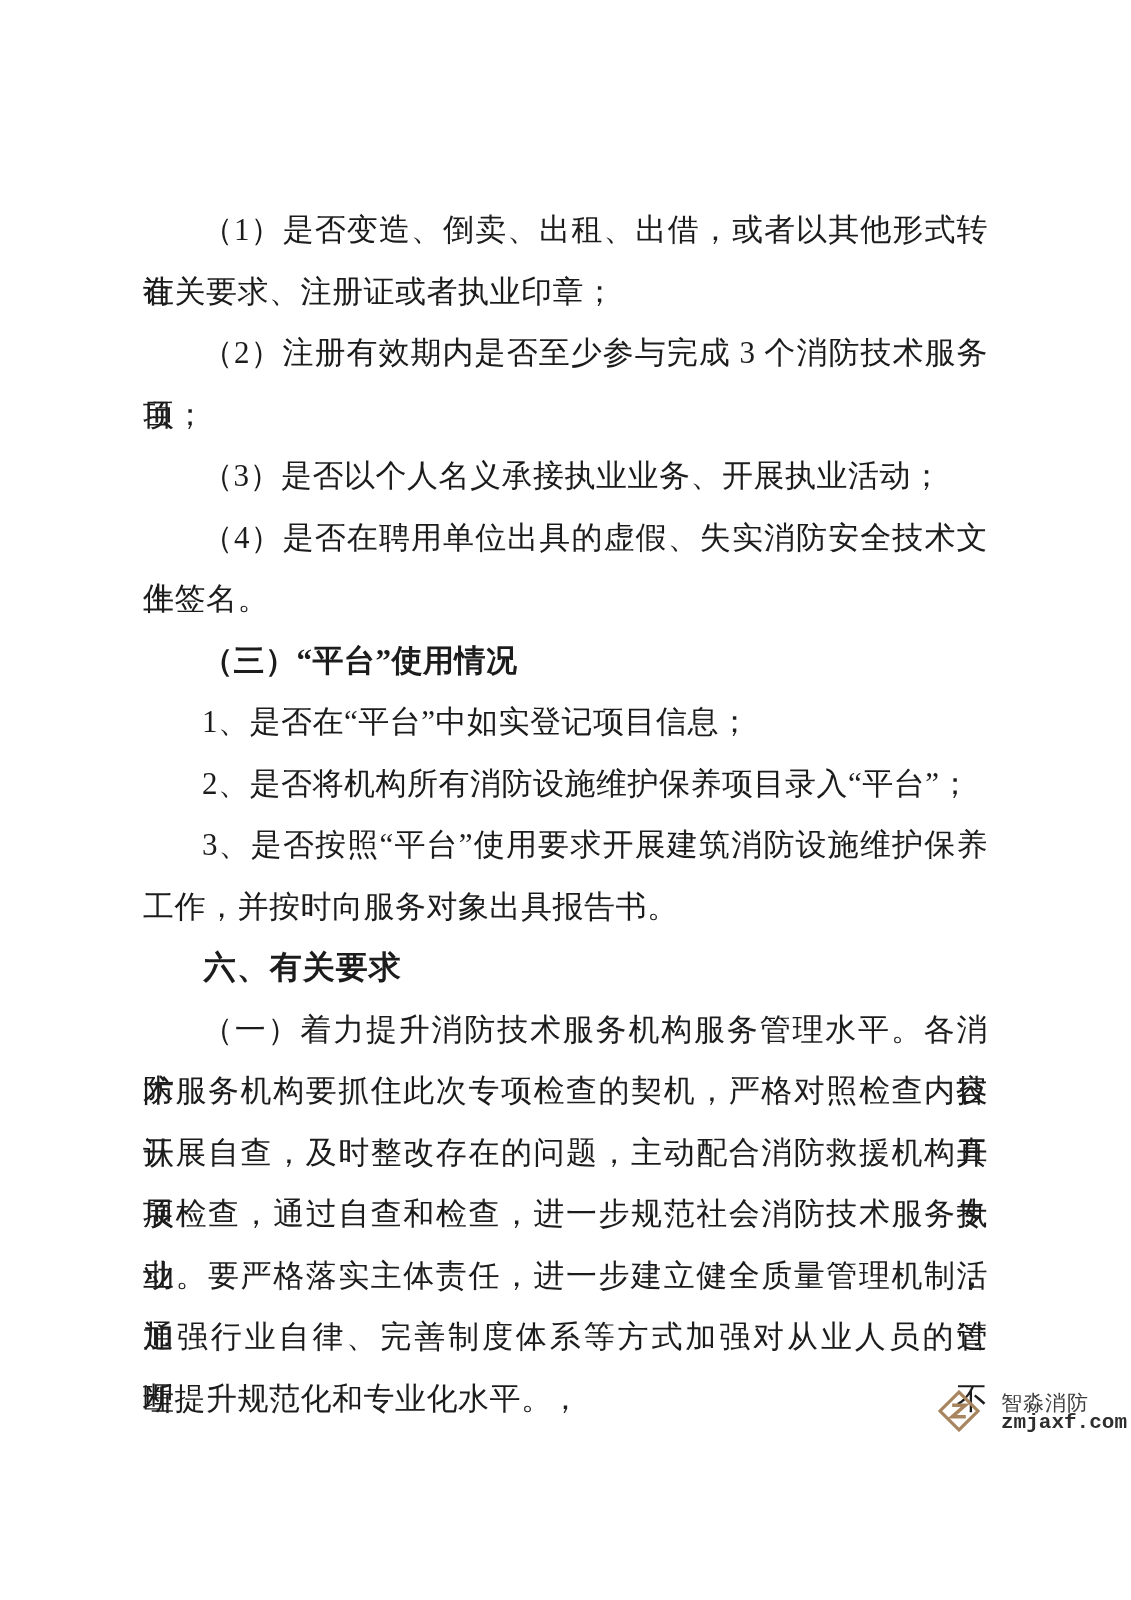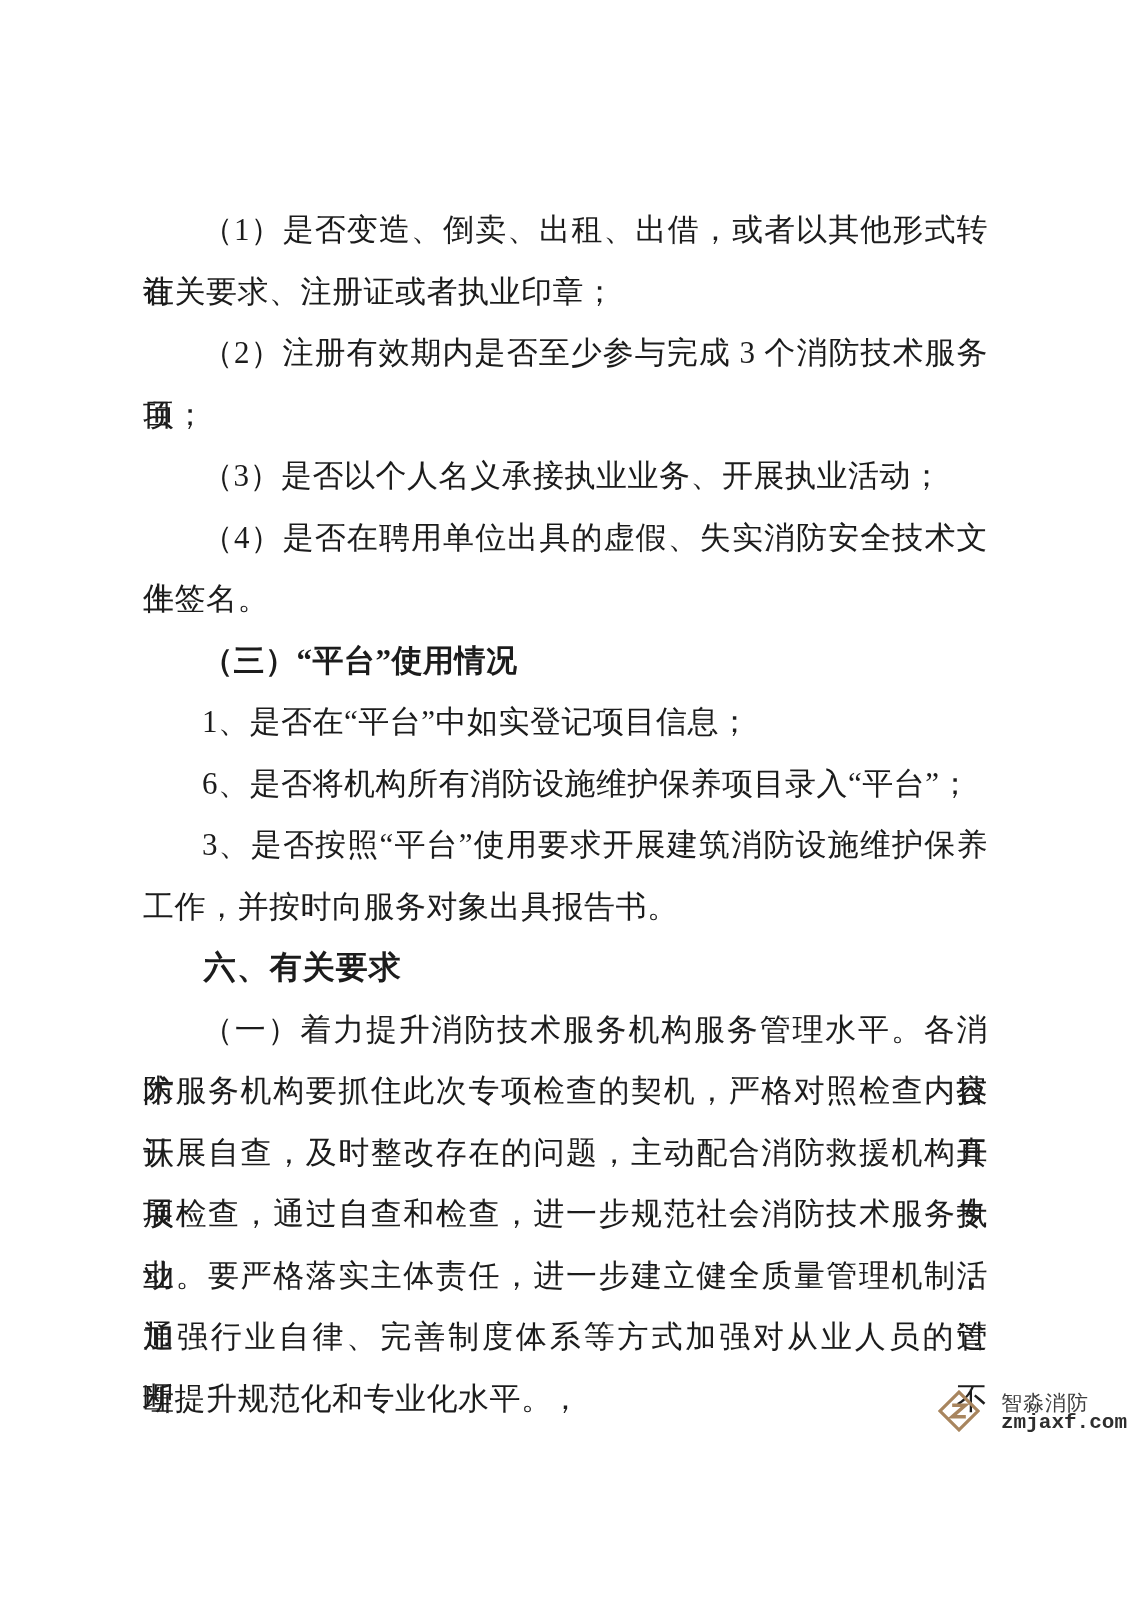--- a/index.html
+++ b/index.html
@@ -102,21 +102,21 @@
   <div class="text-block">
     <div class="line indent just">（1）是否变造、倒卖、出租、出借，或者以其他形式转让</div>
     <div class="line">有关要求、注册证或者执业印章；</div>
     <div class="line indent just">（2）注册有效期内是否至少参与完成 3 个消防技术服务项</div>
     <div class="line">目；</div>
     <div class="line indent">（3）是否以个人名义承接执业业务、开展执业活动；</div>
     <div class="line indent just">（4）是否在聘用单位出具的虚假、失实消防安全技术文件</div>
     <div class="line">上签名。</div>
     <div class="line indent h-kai">（三）“平台”使用情况</div>
     <div class="line indent">1、是否在“平台”中如实登记项目信息；</div>
-    <div class="line indent">6、是否将机构所有消防设施维护保养项目录入“平台”；</div>
+    <div class="line indent">2、是否将机构所有消防设施维护保养项目录入“平台”；</div>
     <div class="line indent just">3、是否按照“平台”使用要求开展建筑消防设施维护保养</div>
     <div class="line">工作，并按时向服务对象出具报告书。</div>
     <div class="line indent h-hei">六、有关要求</div>
     <div class="line indent just"><span class="bold-lead">（一）着力提升消防技术服务机构服务管理水平。</span><span>各消防技</span></div>
     <div class="line just">术服务机构要抓住此次专项检查的契机，严格对照检查内容认真</div>
     <div class="line just">开展自查，及时整改存在的问题，主动配合消防救援机构开展专</div>
     <div class="line just">项检查，通过自查和检查，进一步规范社会消防技术服务执业活</div>
     <div class="line just">动。要严格落实主体责任，进一步建立健全质量管理机制，通过</div>
     <div class="line just">加强行业自律、完善制度体系等方式加强对从业人员的管理，不</div>
     <div class="line">断提升规范化和专业化水平。</div>

